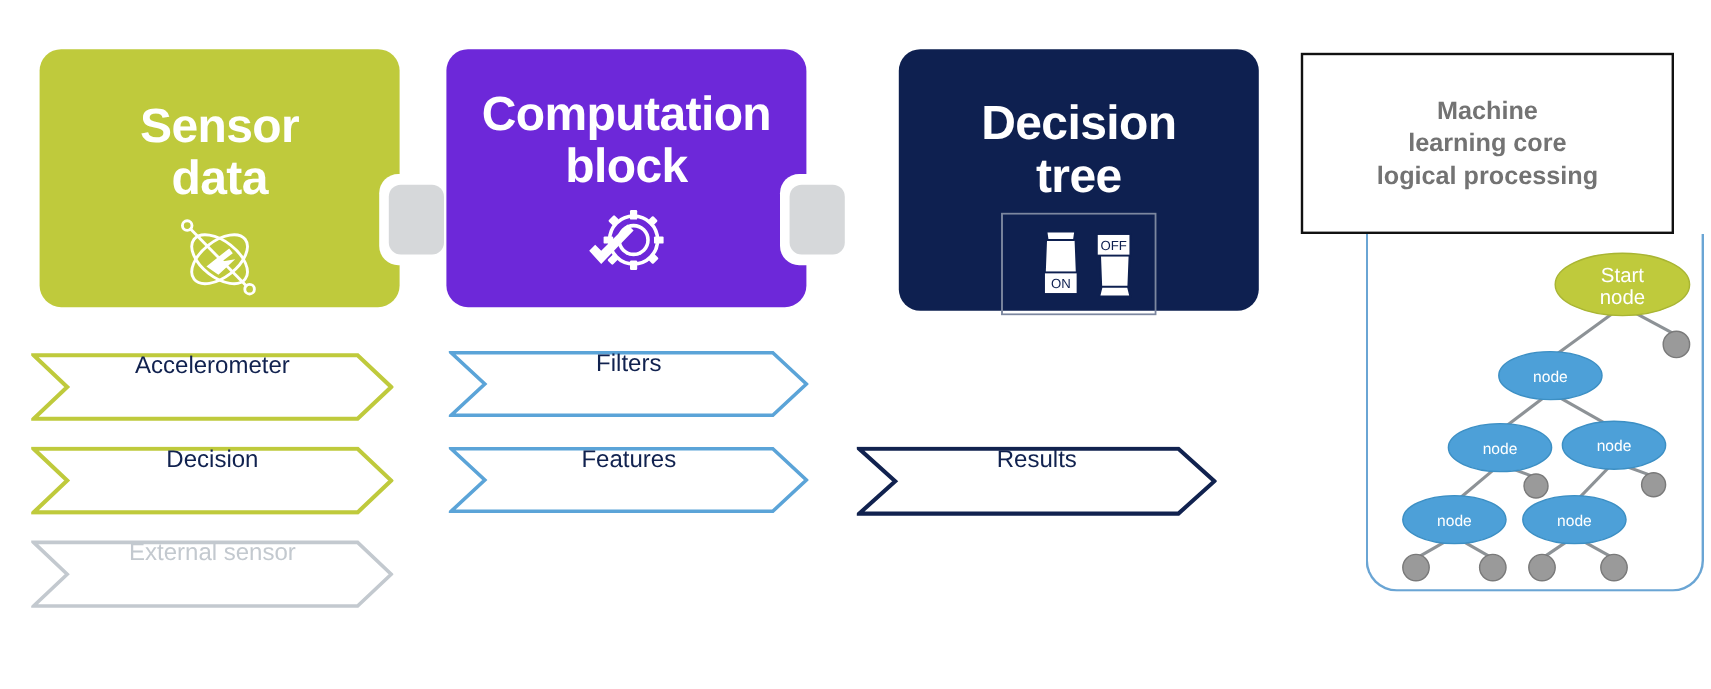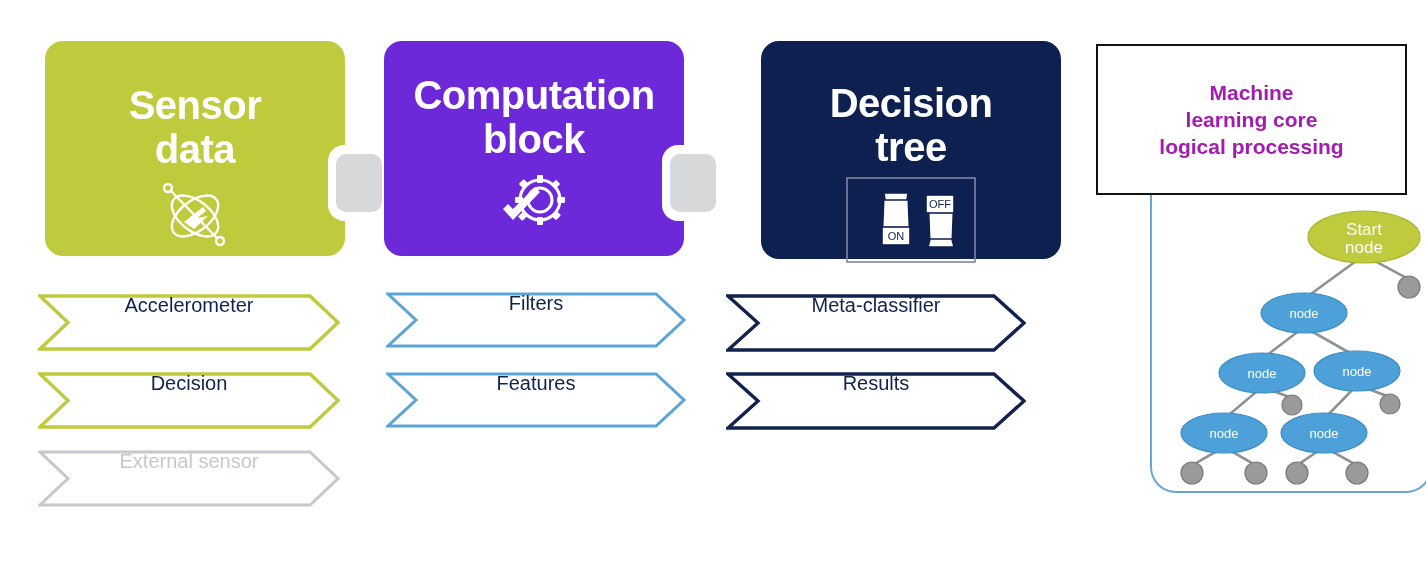--- a/index.html
+++ b/index.html
@@ -1,18 +1,18 @@
 <!DOCTYPE html>
 <html><head>
 <meta charset="utf-8">
 <style>
   html,body{margin:0;padding:0;background:#ffffff;}
   body{width:1426px;height:574px;position:relative;overflow:hidden;
        font-family:"Liberation Sans","DejaVu Sans",sans-serif;}
-  .canvas{position:absolute;left:12px;top:0;width:1198px;height:574px;}
+  .canvas{position:absolute;left:0;top:0;width:1198px;height:574px;}
 
   
   .block{position:absolute;border-radius:18px;box-sizing:border-box;
          display:flex;flex-direction:column;align-items:center;}
   .block-title{color:#ffffff;font-weight:bold;font-size:40px;line-height:44px;
                text-align:center;letter-spacing:-0.5px;white-space:pre-line;}
   .block-icon{margin-top:6px;}
 
   
   .connector{position:absolute;width:62px;height:76px;background:#ffffff;
@@ -21,21 +21,21 @@
 
   
   .chev{position:absolute;display:flex;justify-content:center;}
   .chev svg{position:absolute;left:0;top:0;}
   .chev .lbl{position:relative;font-size:20px;color:#11224f;white-space:nowrap;}
   .chev.muted .lbl{color:#c3c9cf;}
 
   
   .ml-title-box{position:absolute;box-sizing:border-box;border:2px solid #111111;
                 background:#ffffff;display:flex;align-items:center;justify-content:center;}
-  .ml-title{color:#a21caf;font-weight:bold;font-size:21px;line-height:27px;
+  .ml-title{color:#737373;font-weight:bold;font-size:21px;line-height:27px;
             text-align:center;white-space:pre-line;}
   .tree-box{position:absolute;box-sizing:border-box;border:2px solid #6aa5d4;
             border-top:none;border-radius:0 0 26px 26px;background:#ffffff;margin-left:39px;}
   .tree-svg{position:absolute;left:0;top:0;}
 </style>
 </head>
 <body>
 
 <div class="canvas">
 
@@ -140,26 +140,20 @@
     <span class="lbl">Filters</span>
   </div>
 
   <div class="chev" style="left:374px;top:372px;width:300px;height:56px;">
     <svg width="300" height="56" viewBox="0 0 300 56">
       <path d="M2 2 L270 2 L298 28 L270 54 L2 54 L30 28 Z" fill="#ffffff" stroke="#5ba4d8" stroke-width="3" stroke-linejoin="miter"></path>
     </svg>
     <span class="lbl">Features</span>
   </div>
 
-  <div class="chev" style="left:714px;top:294px;width:300px;height:58px;">
-    <svg width="300" height="58" viewBox="0 0 300 58">
-      <path d="M2 2 L268 2 L298 29 L268 56 L2 56 L32 29 Z" fill="#ffffff" stroke="#11224f" stroke-width="3.4" stroke-linejoin="miter"></path>
-    </svg>
-    <span class="lbl">Meta-classifier</span>
-  </div>
 
   <div class="chev" style="left:714px;top:372px;width:300px;height:58px;">
     <svg width="300" height="58" viewBox="0 0 300 58">
       <path d="M2 2 L268 2 L298 29 L268 56 L2 56 L32 29 Z" fill="#ffffff" stroke="#11224f" stroke-width="3.4" stroke-linejoin="miter"></path>
     </svg>
     <span class="lbl">Results</span>
   </div>
 
   <div class="ml-title-box" style="left:1084px;top:44px;width:311px;height:151px;">
     <div class="ml-title">Machine

